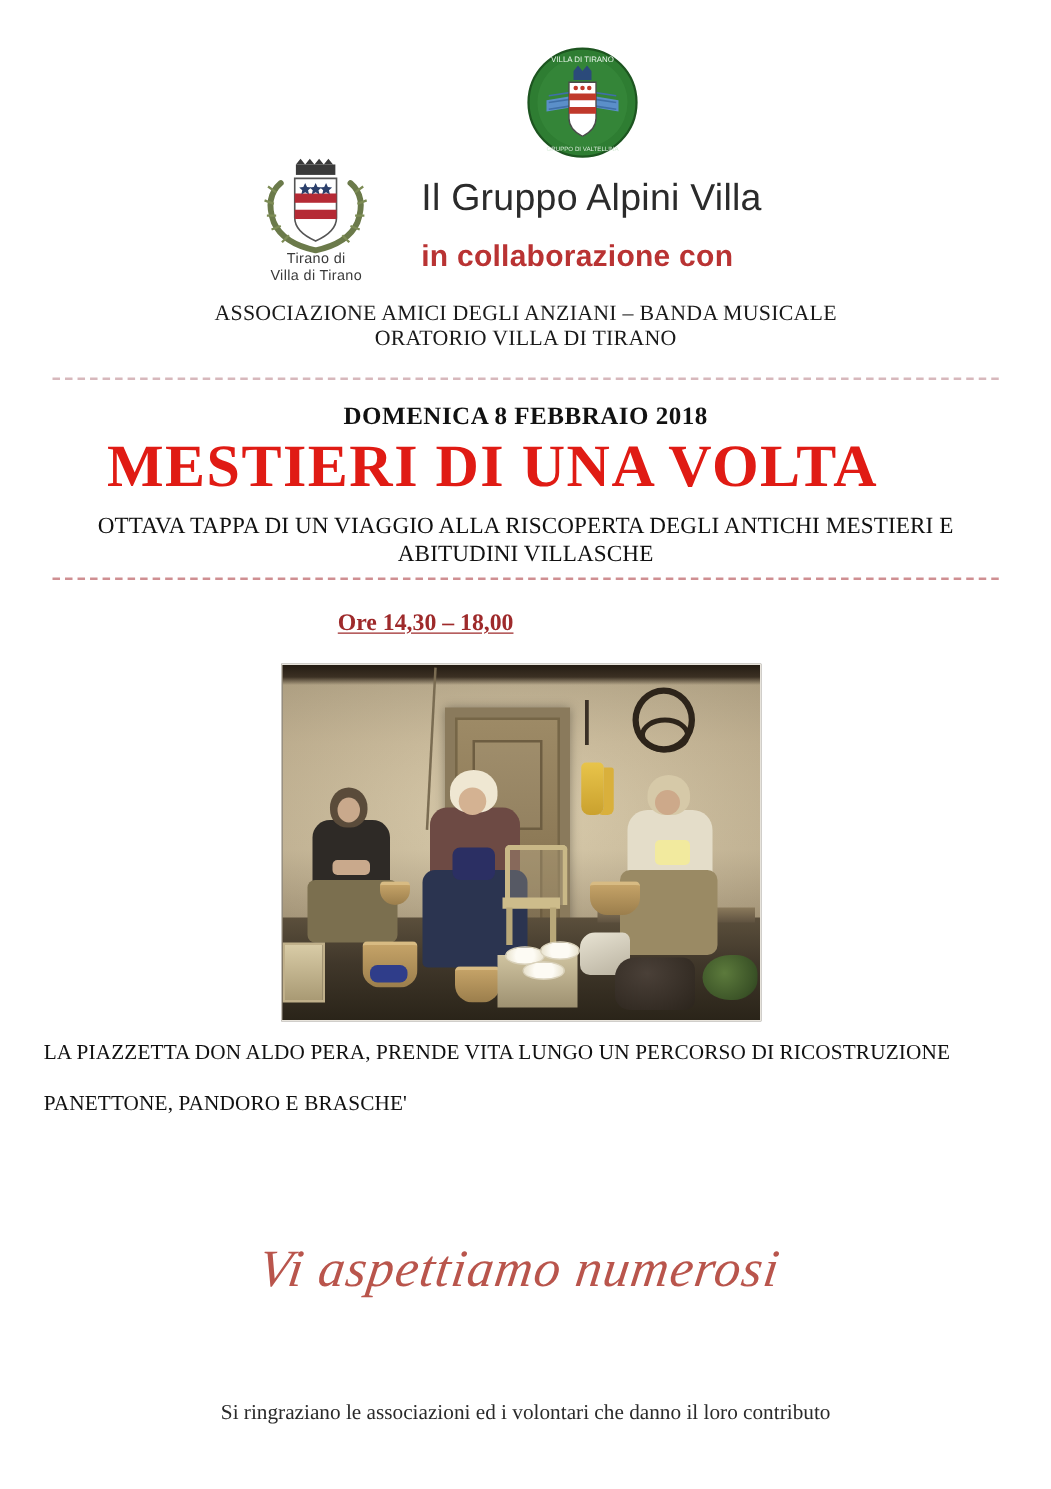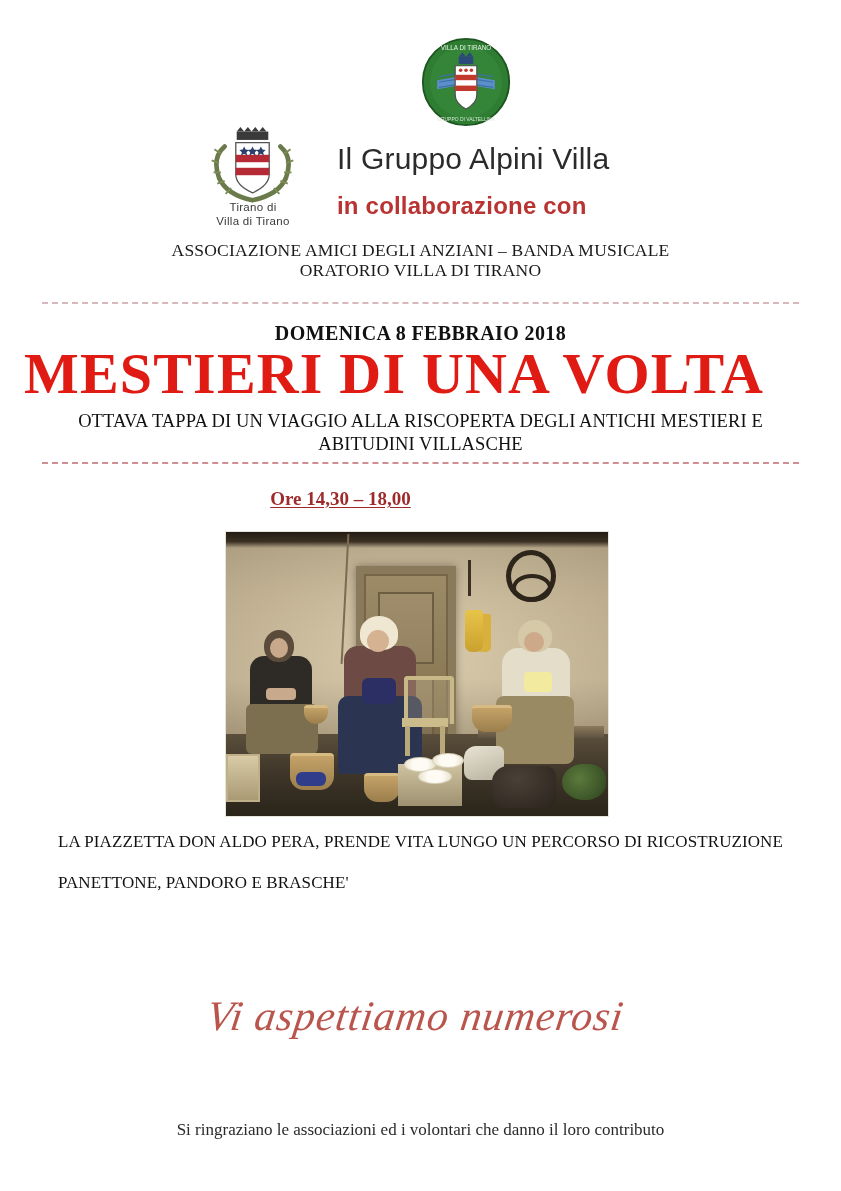--- a/index.html
+++ b/index.html
@@ -128,21 +128,21 @@
     letter-spacing: 0.4px;
   }
 
   .main-title {
     position: absolute;
     left: 0;
     top: 345px;
     width: 788px;
     text-align: center;
     font-family: "Liberation Serif", serif;
-    font-size: 58px;
+    font-size: 48px;
     line-height: 58px;
     font-weight: bold;
     color: #e01b14;
     letter-spacing: 1.2px;
     white-space: nowrap;
   }
 
   .subtitle {
     position: absolute;
     left: 45px;
@@ -374,21 +374,20 @@
   
   .body-text {
     position: absolute;
     left: 35px;
     top: 832px;
     width: 775px;
     font-family: "Liberation Serif", serif;
     font-size: 17px;
     color: #111111;
     letter-spacing: 0.1px;
-    margin-left: 23px;
   }
   .body-text p {
     margin: 0 0 21px 0;
     white-space: nowrap;
   }
 
   
   .closing-script {
     position: absolute;
     left: 0;

